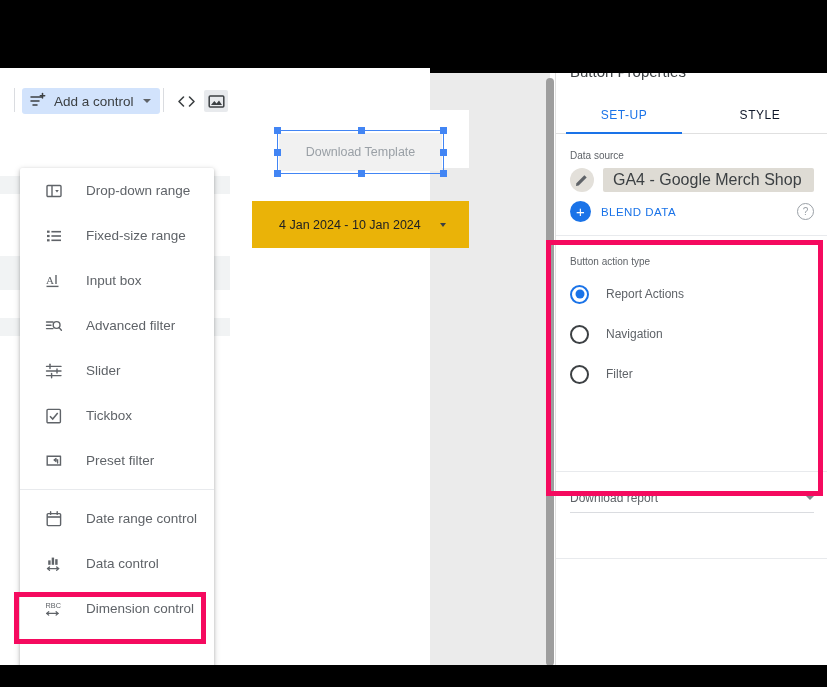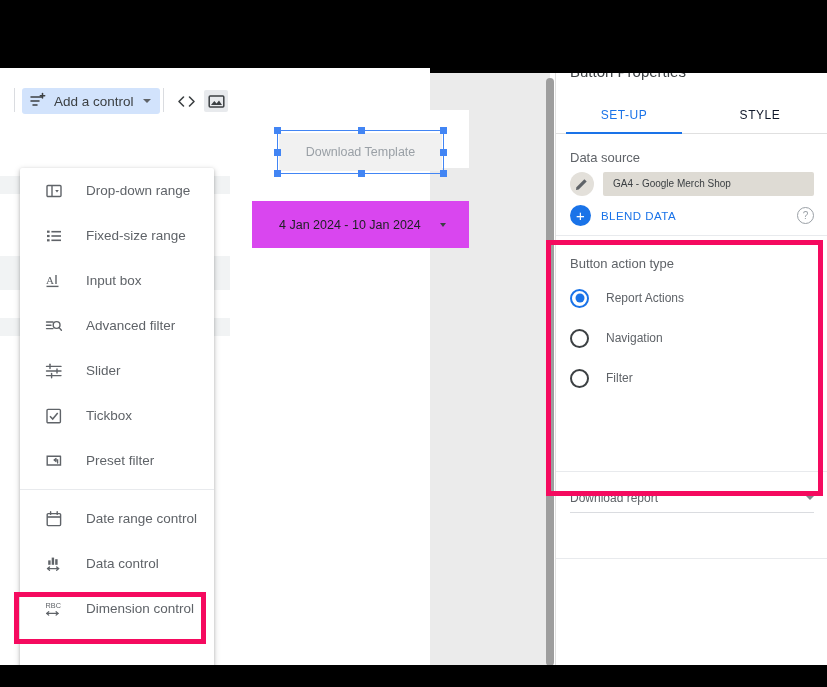--- a/index.html
+++ b/index.html
@@ -63,42 +63,42 @@
 
   .dl-btn{
     position:absolute;left:279px;top:73px;width:163px;height:38px;
     background:#f1f1f1;display:flex;align-items:center;justify-content:center;
     color:#9aa0a6;font-size:12.5px;
   }
   .selbox{position:absolute;left:277px;top:70px;width:167px;height:44px;border:1.5px solid #4285f4;box-sizing:border-box;}
   .handle{position:absolute;width:7px;height:7px;background:#4285f4;}
 
   .daterange{
-    position:absolute;left:252px;top:141px;width:217px;height:47px;background:#d946ef;
+    position:absolute;left:252px;top:141px;width:217px;height:47px;background:#eab308;
     display:flex;align-items:center;text-align:right;
   }
   .dr-inner{position:absolute;left:16px;top:11px;width:187px;height:25px;display:flex;align-items:center;justify-content:space-between;padding:0 9px 0 11px;box-sizing:border-box;color:#202124;font-size:12.5px;white-space:nowrap;overflow:hidden;}
   .dr-caret{width:0;height:0;border-left:3.5px solid transparent;border-right:3.5px solid transparent;border-top:4px solid #3c4043;}
 
   
   .vscroll{position:absolute;left:546px;top:18px;width:8px;height:588px;background:#9e9e9e;border-radius:4px;cursor:pointer;z-index:30;}
 
   
   .panel{position:absolute;left:555px;top:0px;width:272px;height:607px;background:#fff;border-left:1px solid #e0e0e0;}
   .panel-title{position:absolute;left:14px;top:3px;font-size:15px;color:#3c4043;white-space:nowrap;}
   .tabs{position:absolute;left:0;top:36px;width:272px;height:37px;border-bottom:1px solid #e0e0e0;display:flex;}
   .tab{flex:1;display:flex;align-items:center;justify-content:center;font-size:12px;letter-spacing:.55px;color:#0f172a;cursor:pointer;position:relative;}
   .tab.active{color:#1a73e8;}
   .tab.active::after{content:"";position:absolute;left:10px;right:10px;bottom:-1px;height:2.5px;background:#1a73e8;}
 
   .sec{position:absolute;left:0;width:272px;box-sizing:border-box;padding:0 14px;}
-  .sec-label{font-size:13px;color:#5f6368;margin-bottom:7px;}
+  .sec-label{font-size:10px;color:#5f6368;margin-bottom:7px;}
   .ds-chip{display:flex;align-items:center;gap:9px;}
   .ds-avatar{width:24px;height:24px;border-radius:50%;background:#e3e0da;display:flex;align-items:center;justify-content:center;flex:0 0 24px;}
-  .ds-name{flex:1;height:24px;line-height:24px;background:#dedbd4;padding-left:10px;font-size:10px;color:#3c4043;border-radius:2px;white-space:nowrap;overflow:hidden;}
+  .ds-name{flex:1;height:24px;line-height:24px;background:#dedbd4;padding-left:10px;font-size:16px;color:#3c4043;border-radius:2px;white-space:nowrap;overflow:hidden;}
   .blend{display:flex;align-items:center;gap:10px;margin-top:9px;}
   .blend-plus{width:21px;height:21px;border-radius:50%;background:#1a73e8;color:#fff;display:flex;align-items:center;justify-content:center;font-size:15px;line-height:1;flex:0 0 21px;}
   .blend-txt{color:#1a73e8;font-size:11.5px;letter-spacing:.45px;flex:1;}
   .help{width:15px;height:15px;border-radius:50%;border:1.2px solid #9aa0a6;color:#9aa0a6;font-size:10px;display:flex;align-items:center;justify-content:center;cursor:pointer;}
 
   .divider{position:absolute;left:0;width:272px;height:1px;background:#e8eaed;}
 
   .radio-row{display:flex;align-items:center;gap:17px;height:40px;cursor:pointer;}
   .radio{width:19px;height:19px;border-radius:50%;border:2px solid #3c4043;box-sizing:border-box;flex:0 0 19px;position:relative;}
   .radio.on{border-color:#1a73e8;}

